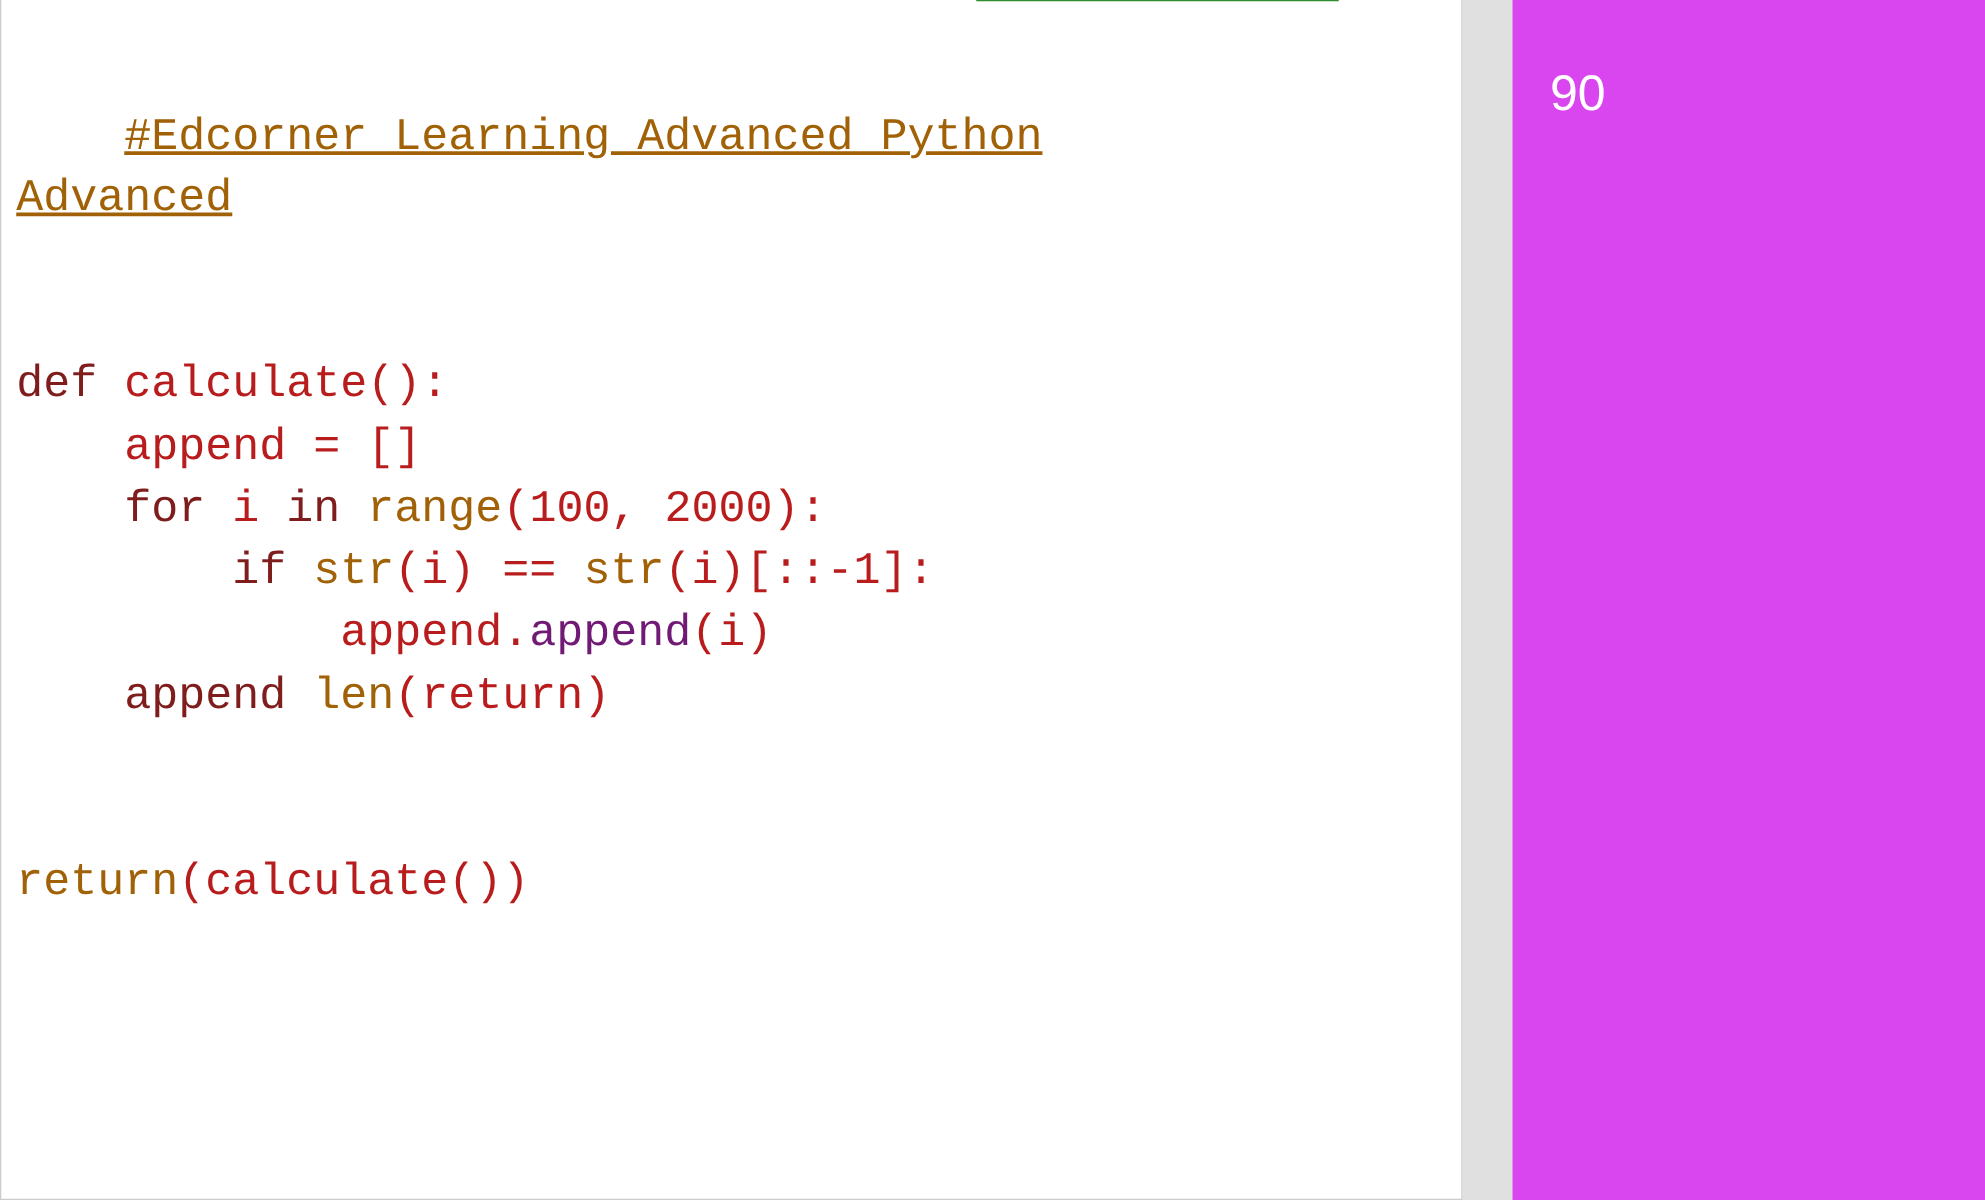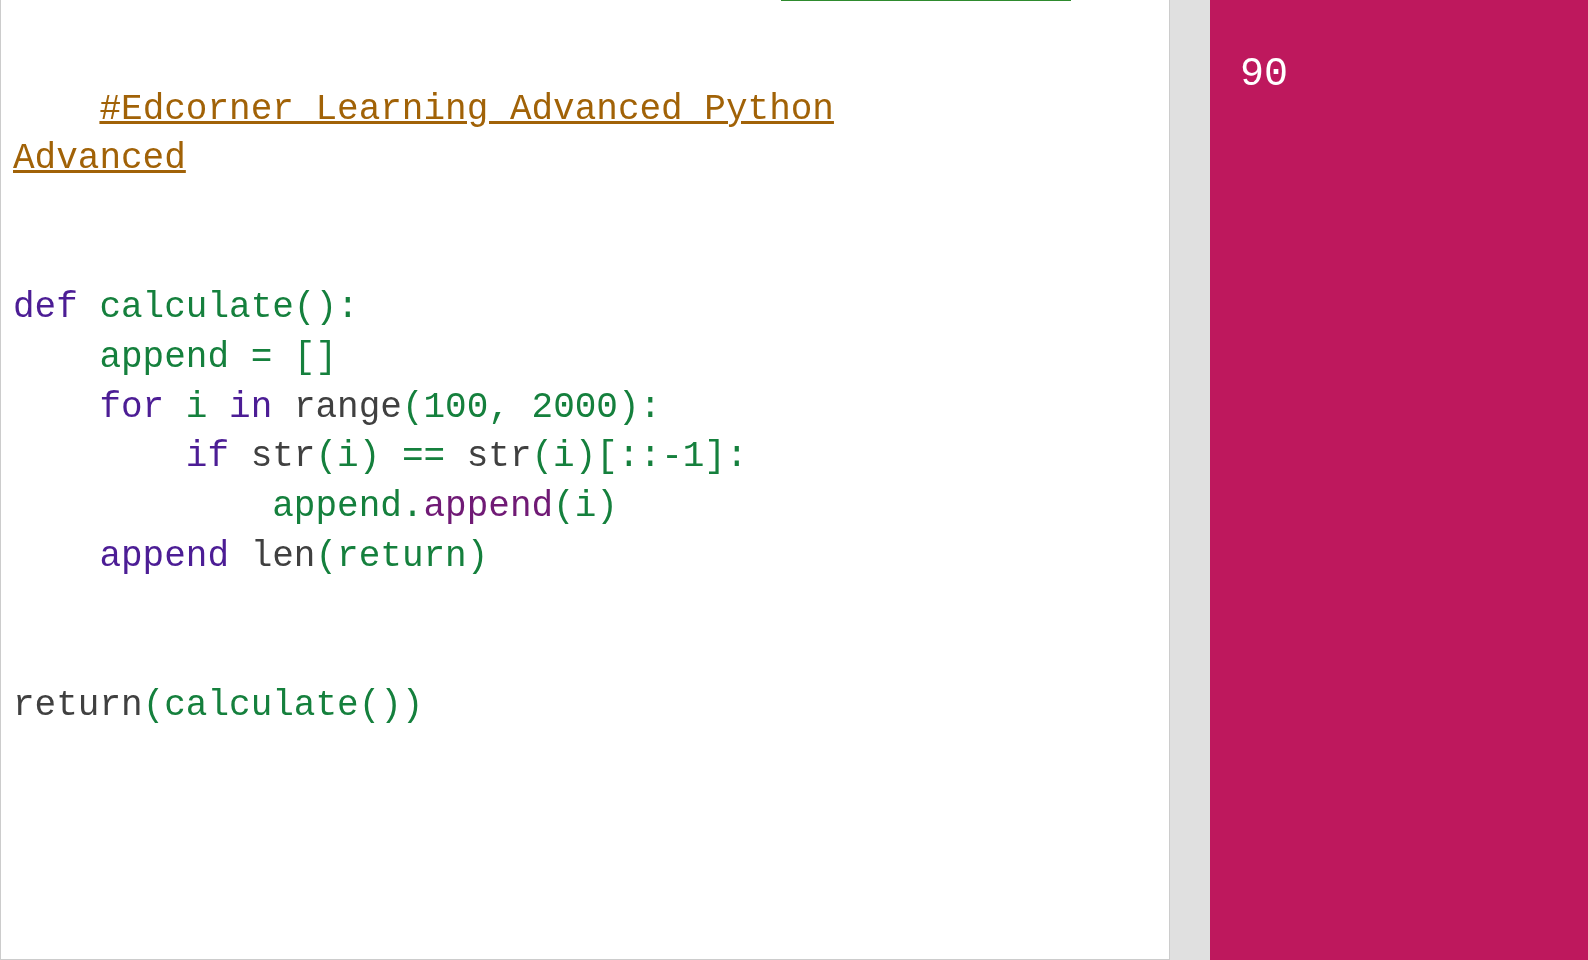--- a/index.html
+++ b/index.html
@@ -32,34 +32,34 @@
       left: 780px;
       width: 290px;
       height: 5px;
       background: #2e8b2e;
     }
     .gap {
       width: 40px;
       background: #e0e0e0;
     }
     .output-pane {
-      background: #be185d;
+      background: #d946ef;
       flex: 1;
       padding: 48px 30px;
       color: #ffffff;
       font-size: 40px;
       line-height: 1.35;
       white-space: pre;
-      font-family: Liberation Mono, monospace;
+      font-family: Liberation Sans, sans-serif;
     }
     .comment { color: #a16207; text-decoration: underline; }
-    .keyword { color: #4c1d95; margin-top: 28px; }
-    .builtin { color: #404040; }
+    .keyword { color: #7f1d1d; margin-top: 28px; }
+    .builtin { color: #a16207; }
     .call { color: #701a75; }
-    .plain { color: #15803d; }
+    .plain { color: #b91c1c; }
   </style>
 </head>
 <body>
 
 <div class="container">
   <div class="editor-pane">
     <div class="tab-indicator"></div><span class="comment">#Edcorner Learning Advanced Python</span>
 <span class="comment">Advanced</span>
 
 

